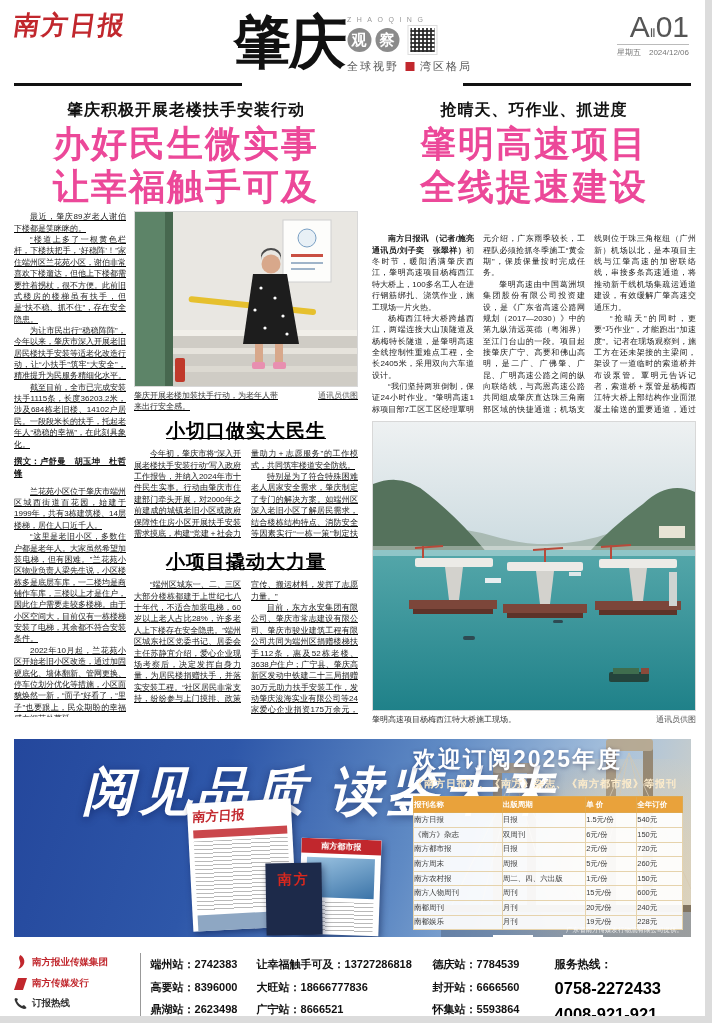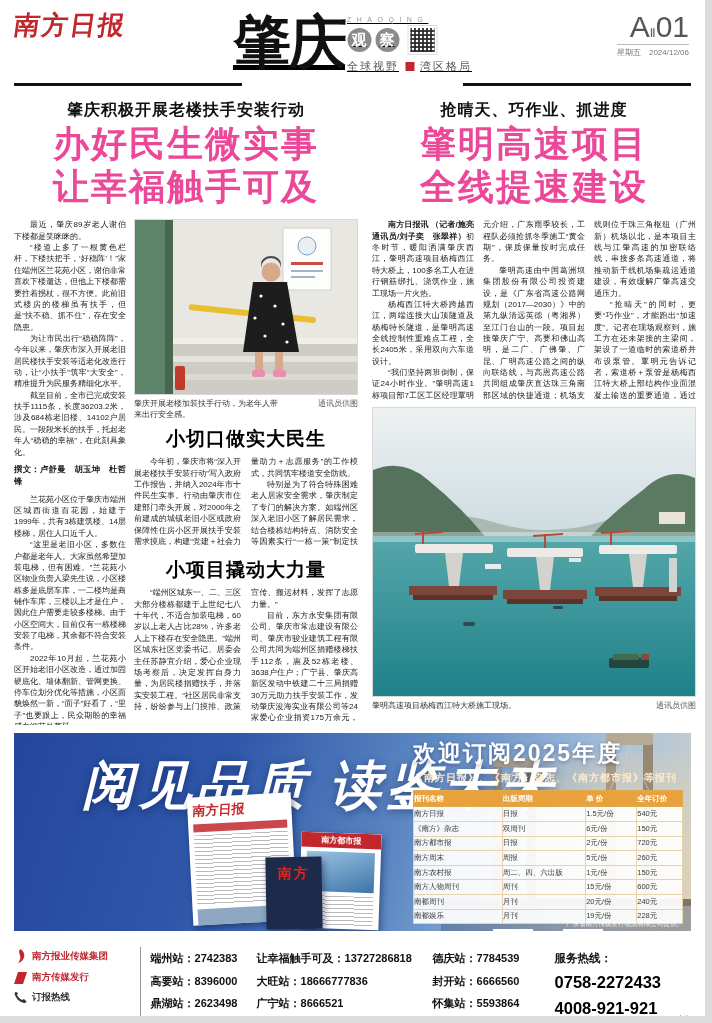--- a/index.html
+++ b/index.html
@@ -2,21 +2,21 @@
 <html><head>
 <meta charset="utf-8">
 <style>
   * { margin:0; padding:0; box-sizing:border-box; }
   html,body { width:712px; height:1023px; background:#dcdcdc; font-family:"Liberation Sans",sans-serif; overflow:hidden; }
   .page { width:705px; height:1016px; background:#ffffff; position:relative; overflow:hidden; }
 
   
   .header { position:relative; height:90px; }
   .nfrb-logo { position:absolute; left:14px; top:8px; font-family:"DejaVu Serif",serif; font-size:26px; font-weight:900; color:#c1272d; transform:skewX(-8deg); letter-spacing:2px; }
-  .center-cluster { position:absolute; left:50%; top:14px; transform:translateX(-50%); display:flex; align-items:flex-start; gap:2px;text-decoration:underline; }
+  .center-cluster { position:absolute; left:50%; top:14px; transform:translateX(-50%); display:flex; align-items:flex-start; gap:2px; }
   .zq-title { font-family:"Liberation Serif",serif; font-size:58px; font-weight:900; color:#111; line-height:1; letter-spacing:-2px; }
   .mast-right { padding-top:2px; }
   .pinyin { font-size:7px; color:#999; letter-spacing:5.5px; margin-bottom:2px; }
   .badge-row { display:flex; align-items:center; gap:4px; }
   .badge-circle { width:24px; height:24px; border-radius:50%; background:#8b8b8b; color:#fff; font-size:15px; font-weight:700; display:flex; align-items:center; justify-content:center; font-family:"Liberation Serif",serif; }
   .qr-mini { width:30px; height:30px; background:#fff; border:1px solid #ddd; position:relative; margin-left:4px; }
   .qr-pat { position:absolute; inset:2px; background-image:repeating-linear-gradient(0deg,#222 0 2px,transparent 2px 4px),repeating-linear-gradient(90deg,#222 0 2px,transparent 2px 4px); background-blend-mode:multiply; opacity:.85; }
   .slogan-row { margin-top:4px; font-size:11px; color:#555; letter-spacing:2px; display:flex; align-items:center; gap:6px; }
   .red-seal { width:9px; height:9px; background:#c1272d; display:inline-block; }
   .edition { position:absolute; right:16px; top:12px; text-align:right; color:#555; }
@@ -29,33 +29,33 @@
   
   .main { display:flex; padding:0 14px; }
   .v-divider { width:1px; background:#bdbdbd; margin:4px 7px 0 7px; }
   .article-left { width:344px; }
   .article-right { width:324px; }
   .kicker { font-size:16px; font-weight:700; color:#111; text-align:center; margin:10px 0 2px; letter-spacing:1px; }
   .headline { font-family:"Liberation Serif",serif; font-size:36px; font-weight:900; color:#ec4899; text-align:center; line-height:1.2; letter-spacing:2px; }
   p.np { margin:0; text-indent:2em; }
   .bodytext { font-size:8px; line-height:1.42; color:#1a1a1a; text-align:justify; }
 
-  .la-body { display:flex; gap:8px; margin-top:10px; height:506px; overflow:hidden; }
+  .la-body { display:flex; gap:8px; margin-top:2px; height:506px; overflow:hidden;text-decoration:underline; }
   .la-col1 { width:112px; overflow:hidden; }
   .byline { font-weight:700; margin:6px 0; font-size:8.4px; }
   .la-main { width:224px; }
   .photo-frame { border:1px solid #d8d8d8; background:#eee; overflow:hidden; }
   .caption { font-size:8px; color:#333; display:flex; justify-content:space-between; margin:3px 0 6px;gap:28px; }
   .caption .credit { color:#555; white-space:nowrap; margin-left:6px; }
   .subhead { font-family:"Liberation Serif",serif; font-size:19px; font-weight:900; text-align:center; margin:5px 0 4px; letter-spacing:1px; }
   .twocol { column-count:2; column-gap:10px; overflow:hidden; }
   .twocol.s1 { height:96px; }
   .twocol.s2 { height:140px; }
 
-  .ra-text { column-count:3; column-gap:9px; margin-top:10px; height:184px; overflow:hidden; }
+  .ra-text { column-count:3; column-gap:9px; margin-top:24px; height:184px; overflow:hidden; }
   .ra-photo { height:290px; margin-top:4px; }
 
   
   .ad { position:relative; height:198px; margin:8px 14px 0; overflow:hidden;
         background:linear-gradient(108deg,#24479c 0%,#2e57a9 30%,#5f8ac4 58%,#a8c2dd 82%,#d9d3c2 100%); }
   .ad-warm { position:absolute; right:-30px; top:20px; width:300px; height:220px;
         background:radial-gradient(circle at 60% 45%, rgba(255,214,150,.65), rgba(255,214,150,0) 60%); }
   .ad-slogan { position:absolute; left:68px; top:18px; font-size:52px; font-weight:900; color:#fff; font-style:italic; letter-spacing:5px; text-shadow:0 2px 8px rgba(0,10,60,.45); white-space:nowrap; }
   .np-cluster { position:absolute; left:168px; top:58px; width:215px; height:140px; }
   .np-thumb { position:absolute; background:#fff; box-shadow:2px 3px 7px rgba(0,10,50,.45); overflow:hidden; }

